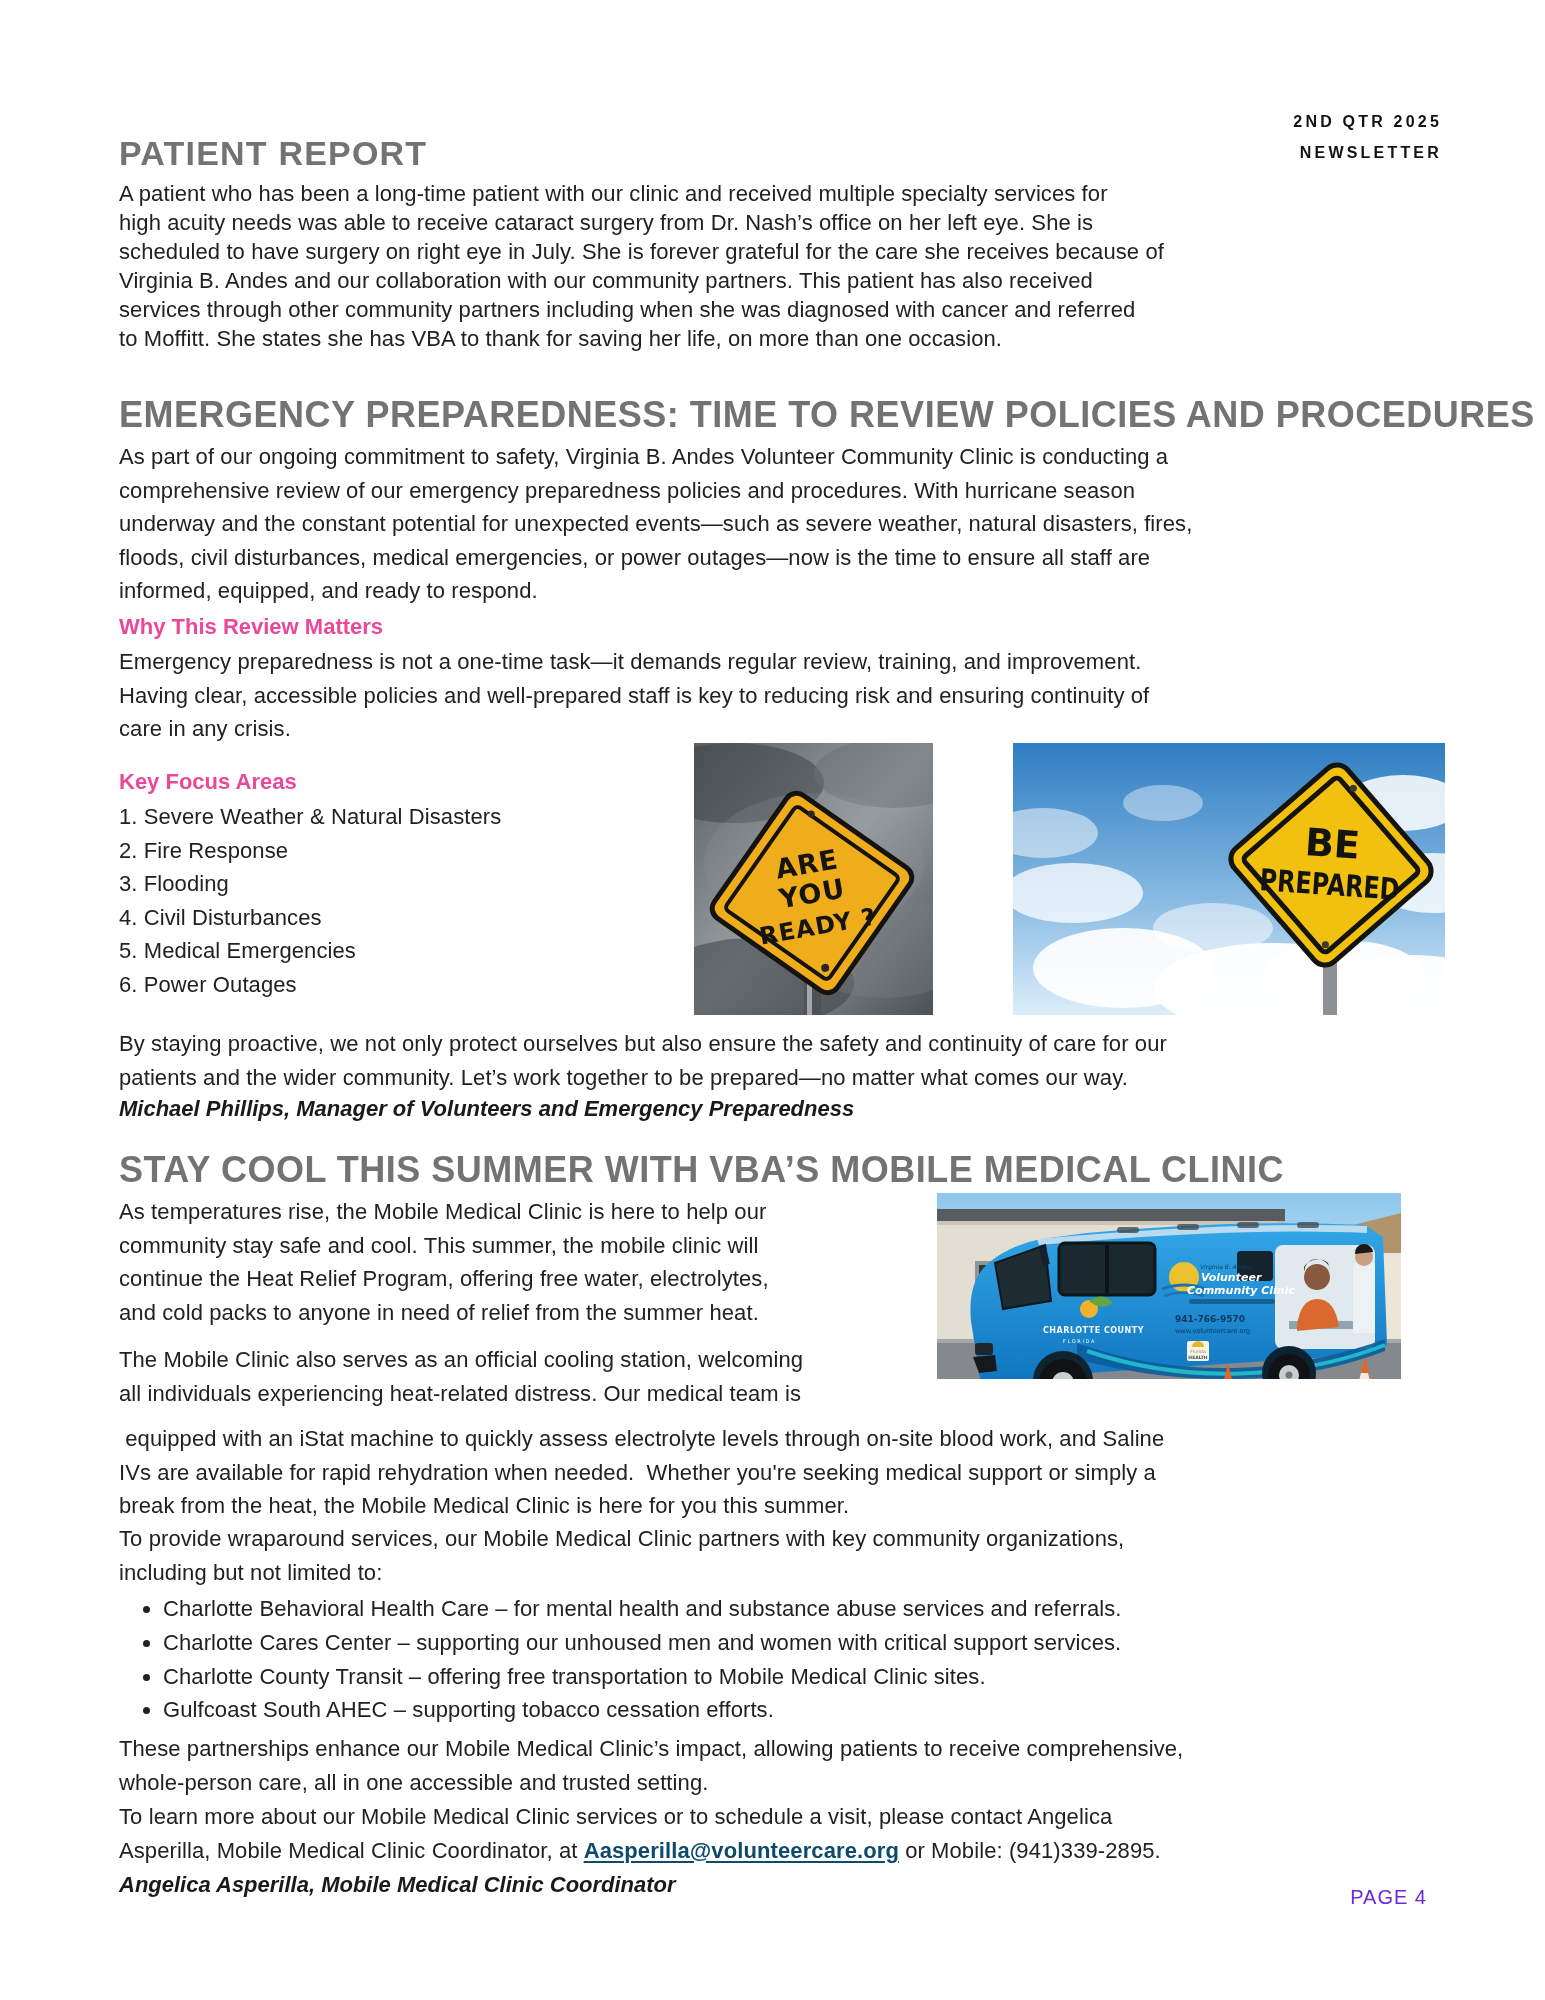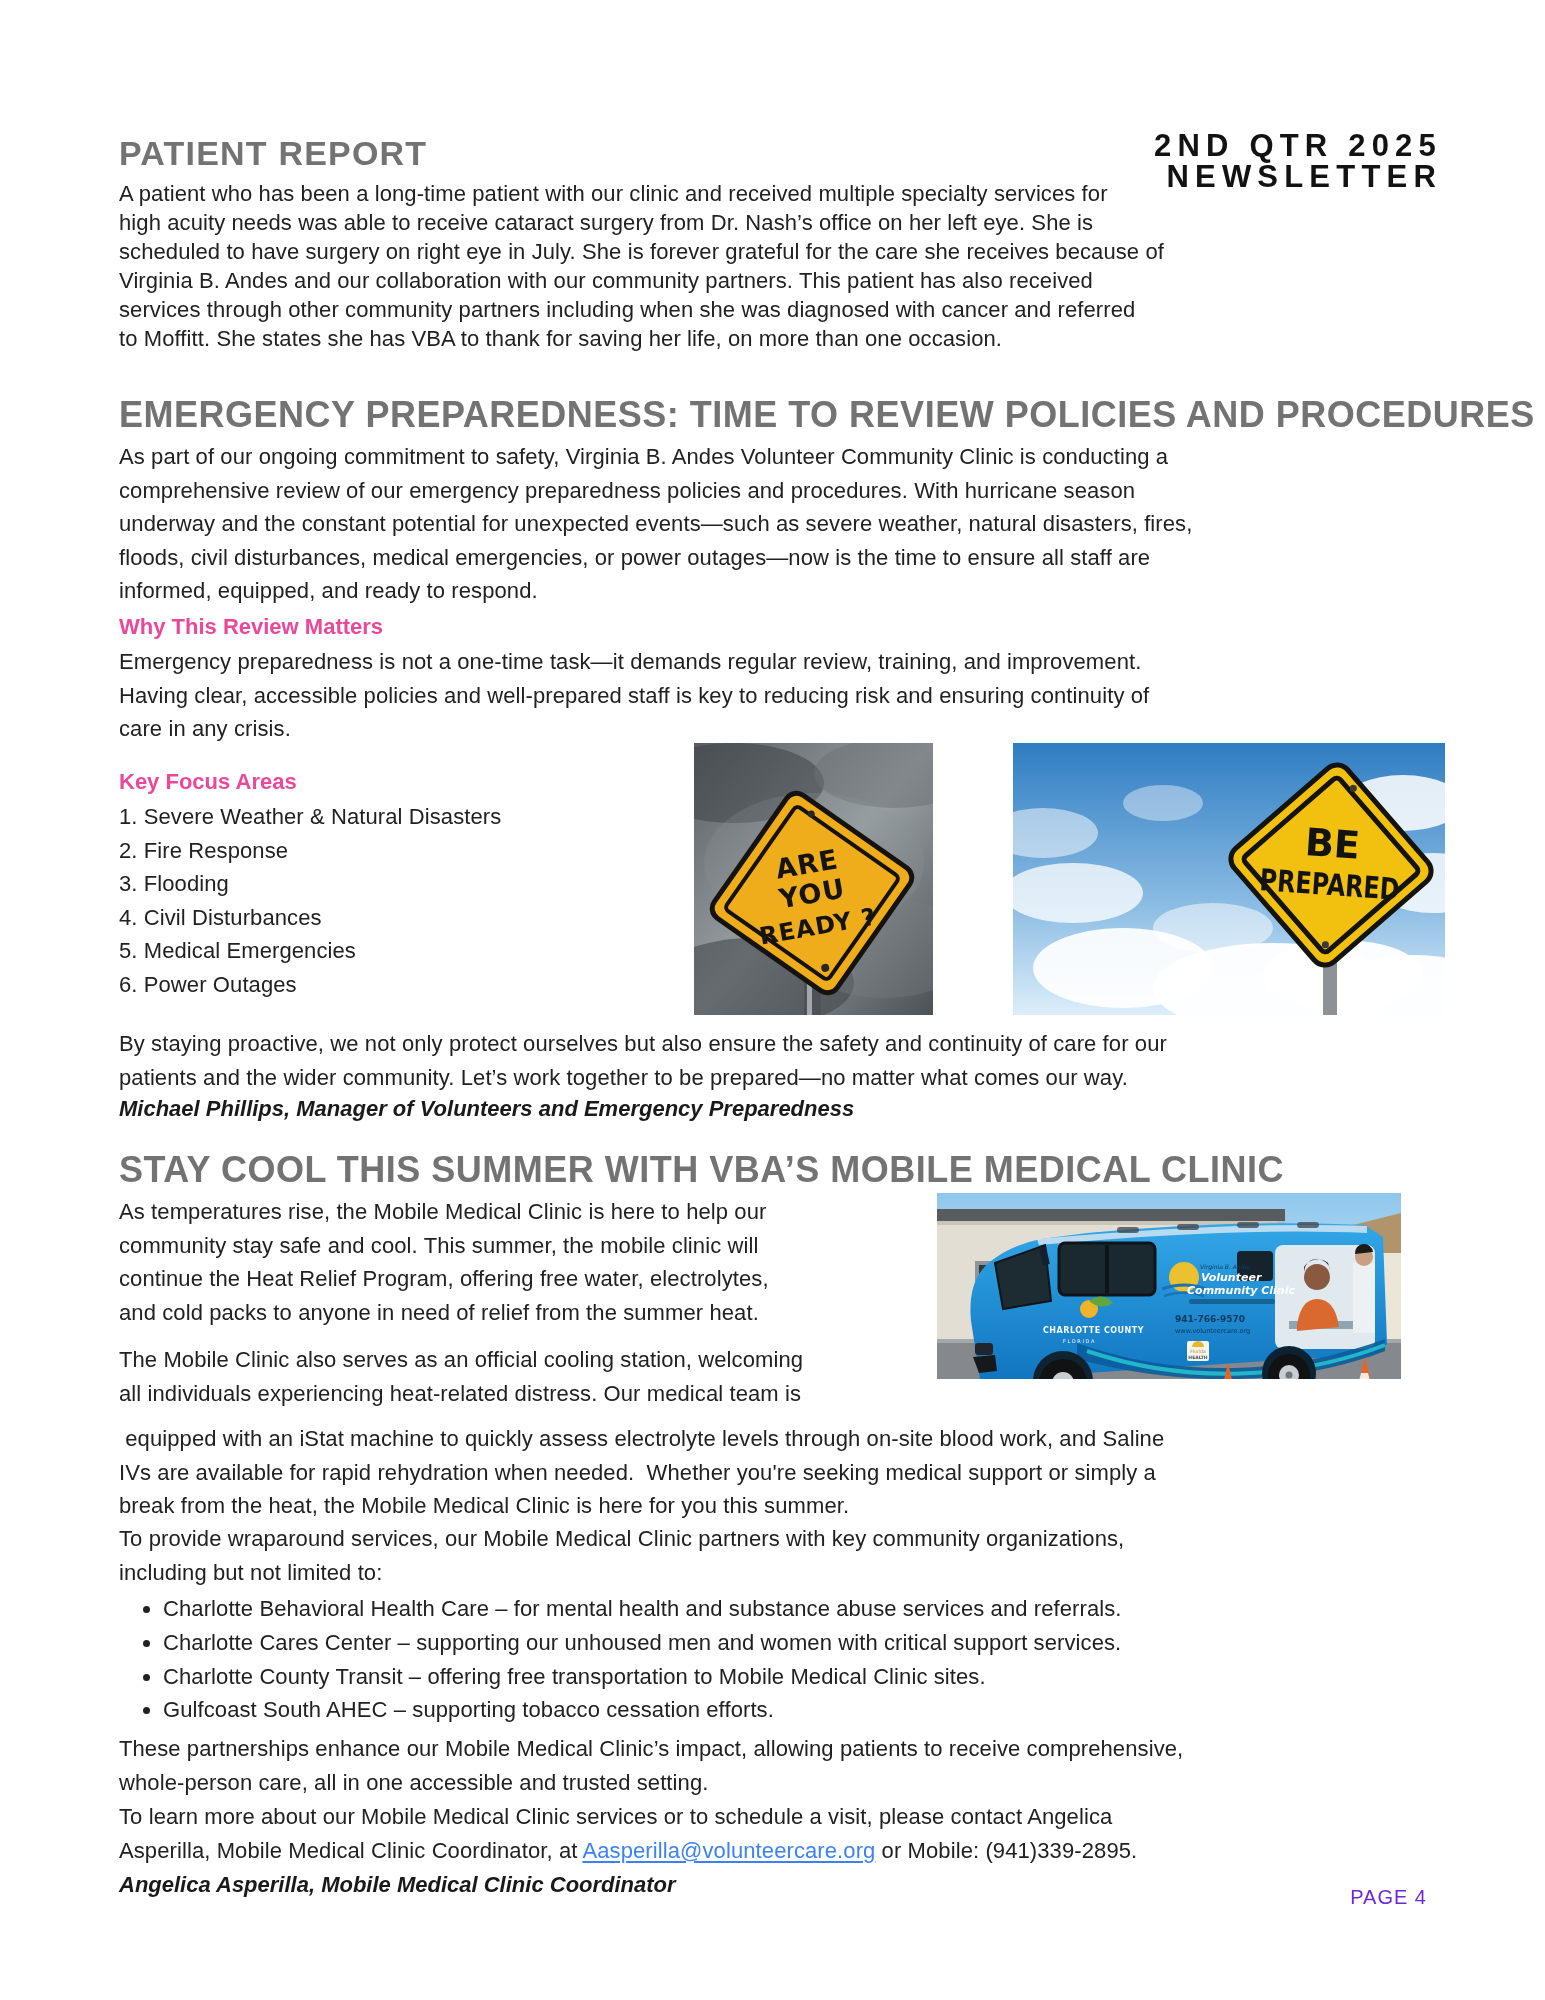--- a/index.html
+++ b/index.html
@@ -1,32 +1,32 @@
 <!DOCTYPE html>
 <html><head>
 <meta charset="utf-8">
 <style>
   html,body{margin:0;padding:0;background:#ffffff;}
   .page{position:relative;width:1545px;height:2000px;background:#ffffff;
         font-family:"Liberation Sans",sans-serif;color:#212121;overflow:hidden;}
   .abs{position:absolute;margin:0;}
   .masthead{top:106px;right:103px;text-align:right;font-weight:bold;color:#121212;
-            font-size:31px;line-height:31px;letter-spacing:.2em;margin-top:24px;}
+            font-size:16px;line-height:31px;letter-spacing:.2em;}
   .title-teal{color:#737373;font-weight:bold;letter-spacing:.5px;}
   .patient-title{top:133px;left:119px;font-size:34px;line-height:40px;letter-spacing:1.2px;}
   .section-title{left:119px;font-size:36px;line-height:36px;}
   .body-text{left:119px;width:1330px;font-size:22px;line-height:33.5px;
              white-space:pre-wrap;letter-spacing:.1px;color:#212121;}
   .tight{line-height:29px;}
   .subhead{left:119px;font-size:22px;line-height:30px;font-weight:bold;color:#ec4899;}
   .byline{left:119px;font-size:22px;line-height:30px;font-weight:bold;font-style:italic;color:#1a1a1a;}
   .figure{padding:0;overflow:hidden;}
   .bullet-list{top:1592px;left:119px;width:1330px;list-style:disc;padding-left:44px;margin:0;}
   .bullet-list li{font-size:22px;line-height:33.8px;letter-spacing:.1px;}
-  .contact .email-link{color:#3b82f6;text-decoration:underline;text-underline-offset:3px;cursor:pointer;}
+  .contact .email-link{color:#0c4a6e;text-decoration:underline;text-underline-offset:3px;cursor:pointer;font-weight:bold;}
   .page-number{top:1886px;right:118px;font-size:20px;letter-spacing:1px;color:#6d28d9;}
   svg text{font-family:"DejaVu Sans","Liberation Sans",sans-serif;}
 </style>
 </head>
 <body>
 
 <div class="page">
 
   <div class="abs masthead">
     <div>2ND QTR 2025</div>

